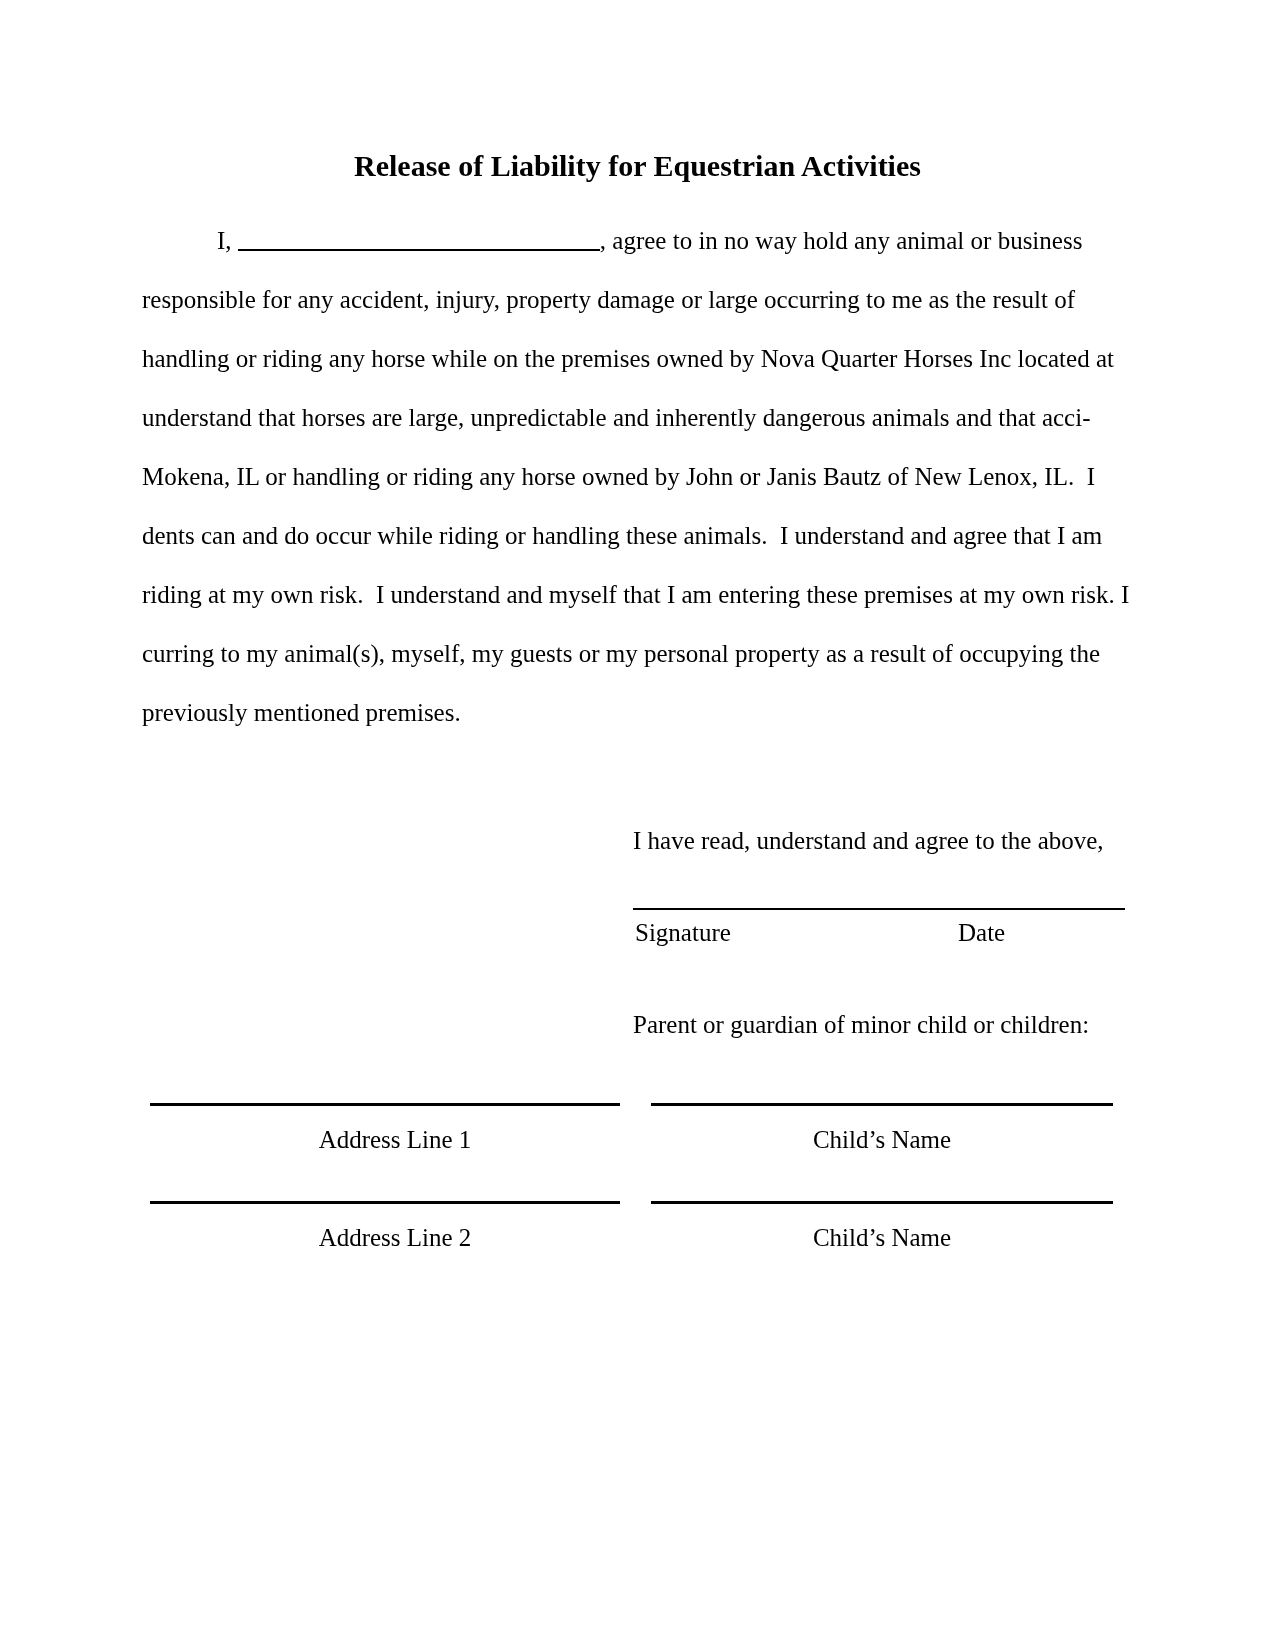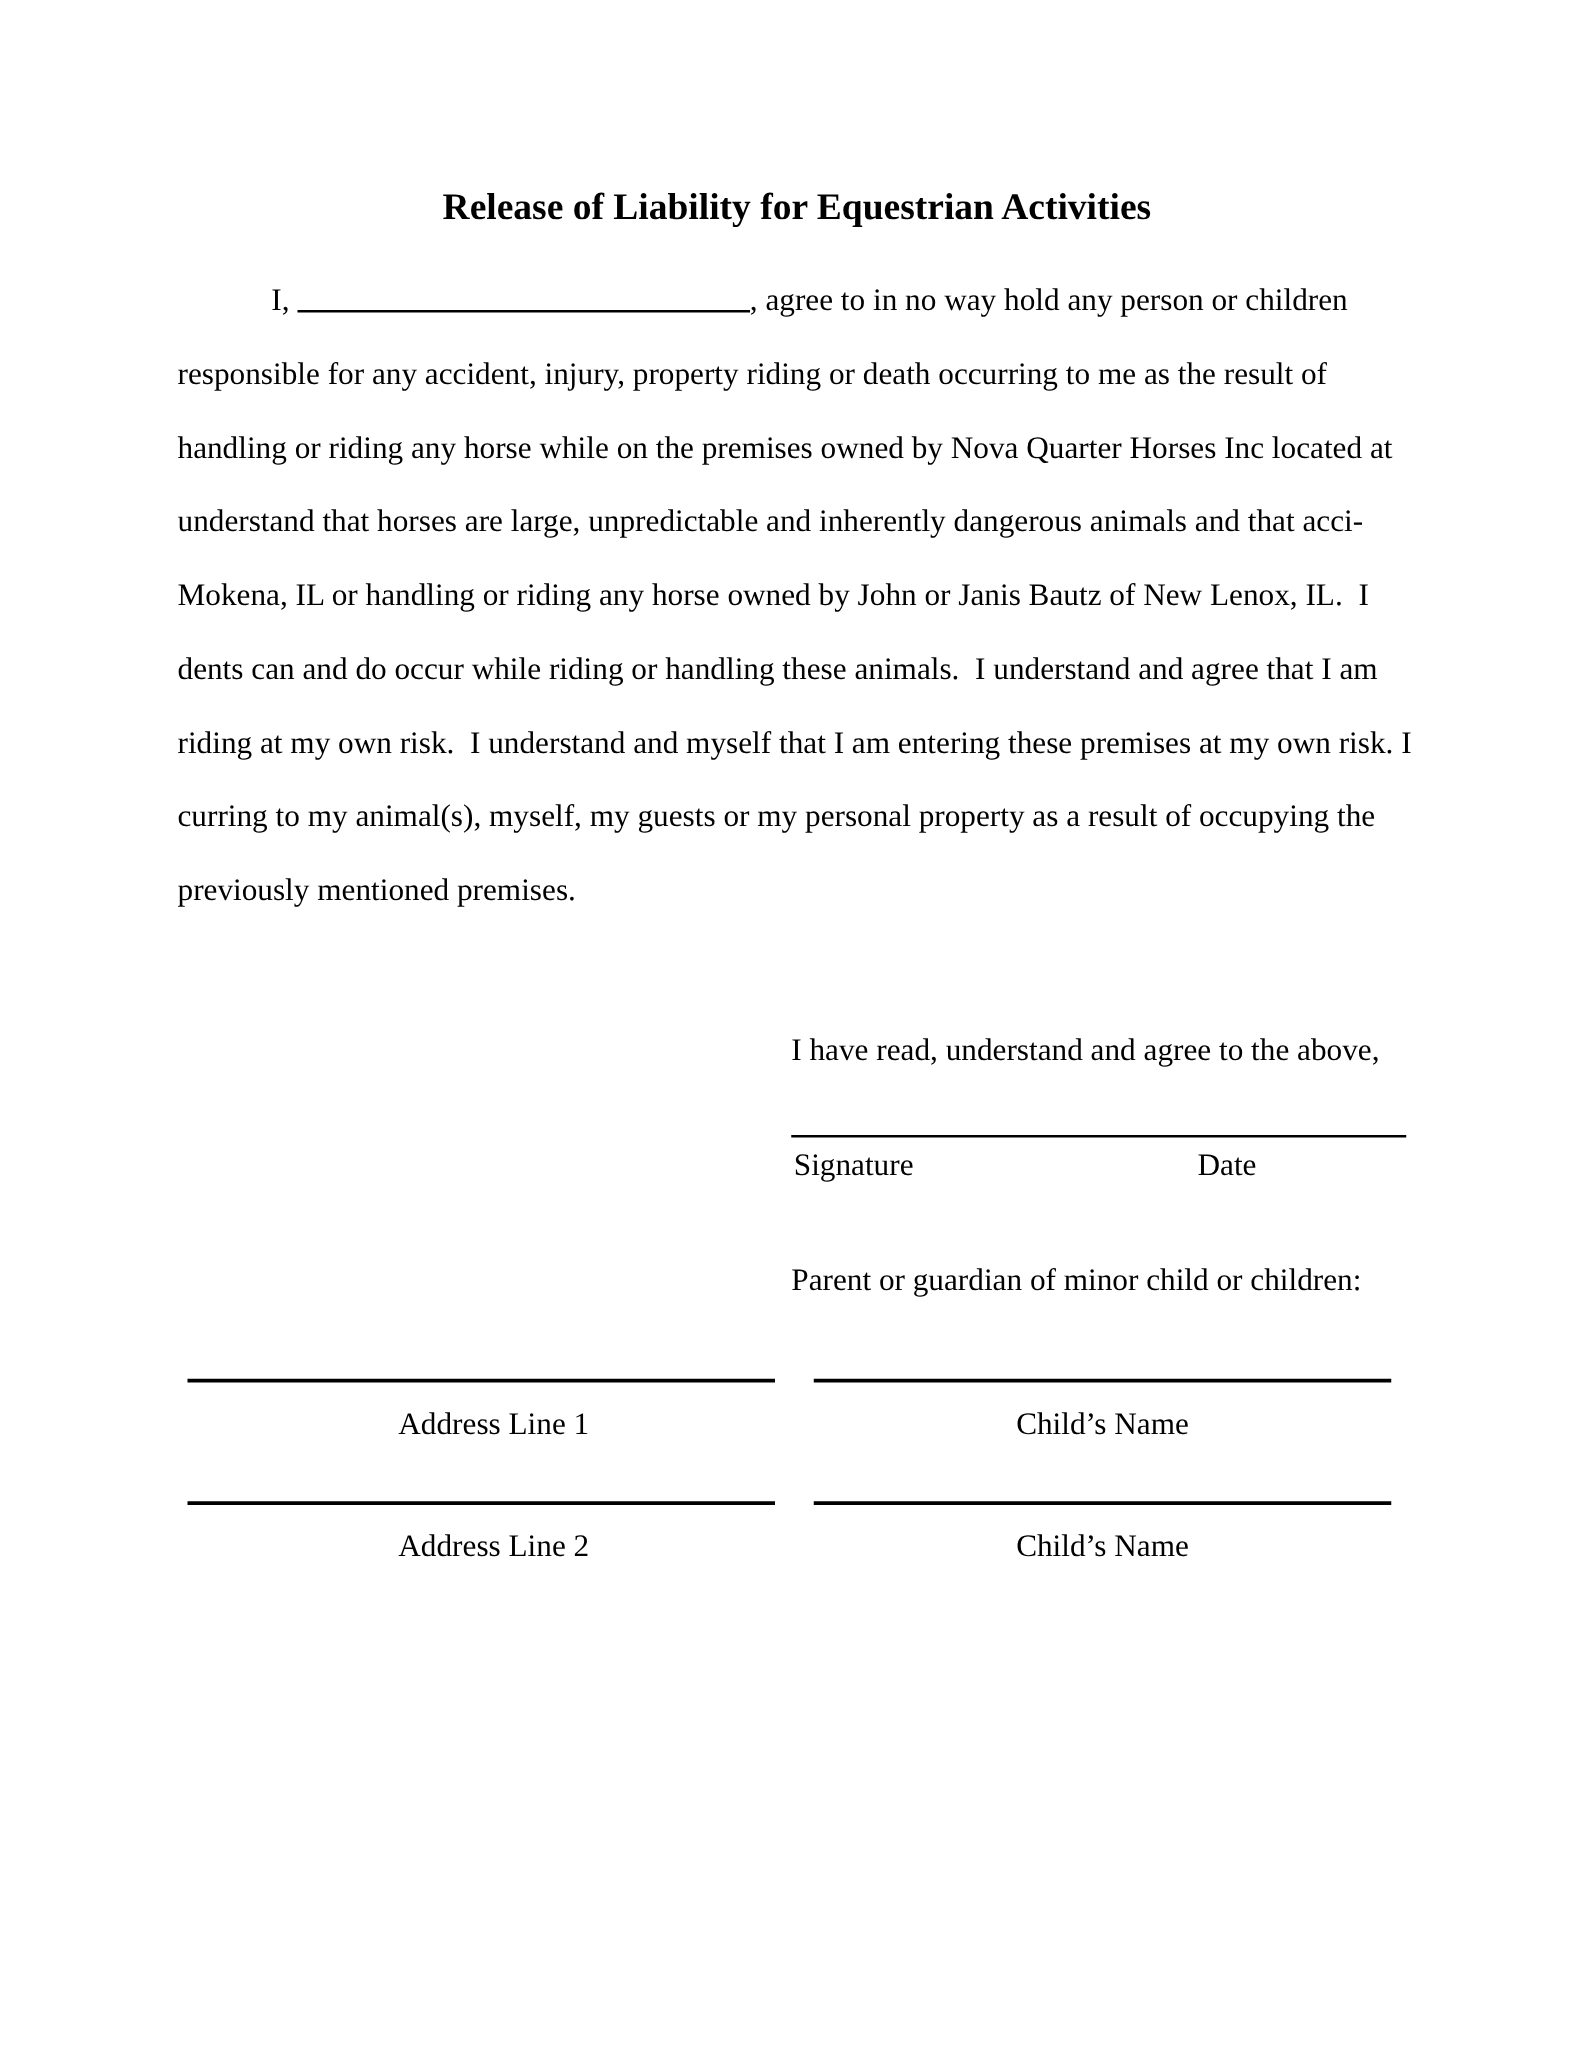--- a/index.html
+++ b/index.html
@@ -102,22 +102,22 @@
   .r3 .field-line { top: 1397px; }  .r3 .field-label { top: 1419px; }
 </style>
 </head>
 <body>
 
 <div class="page">
 
   <div class="doc-title">Release of Liability for Equestrian Activities</div>
 
   <div class="body-text">
-    <div class="pline pline-first"><span>I, </span><span class="blank-line"></span><span>, agree to in no way hold any person or children</span></div>
-    <div class="pline">responsible for any accident, injury, property riding or death occurring to me as the result of</div>
+    <div class="pline pline-first"><span>I, </span><span class="blank-line"></span><span>, agree to in no way hold any animal or business</span></div>
+    <div class="pline">responsible for any accident, injury, property damage or large occurring to me as the result of</div>
     <div class="pline">handling or riding any horse while on the premises owned by Nova Quarter Horses Inc located at</div>
     <div class="pline">understand that horses are large, unpredictable and inherently dangerous animals and that acci-</div>
     <div class="pline">Mokena, IL or handling or riding any horse owned by John or Janis Bautz of New Lenox, IL.  I</div>
     <div class="pline">dents can and do occur while riding or handling these animals.  I understand and agree that I am</div>
     <div class="pline">riding at my own risk.  I understand and myself that I am entering these premises at my own risk. I</div>
     <div class="pline">curring to my animal(s), myself, my guests or my personal property as a result of occupying the</div>
     <div class="pline">previously mentioned premises.</div>
   </div>
 
   <div class="ack-text">I have read, understand and agree to the above,</div>

